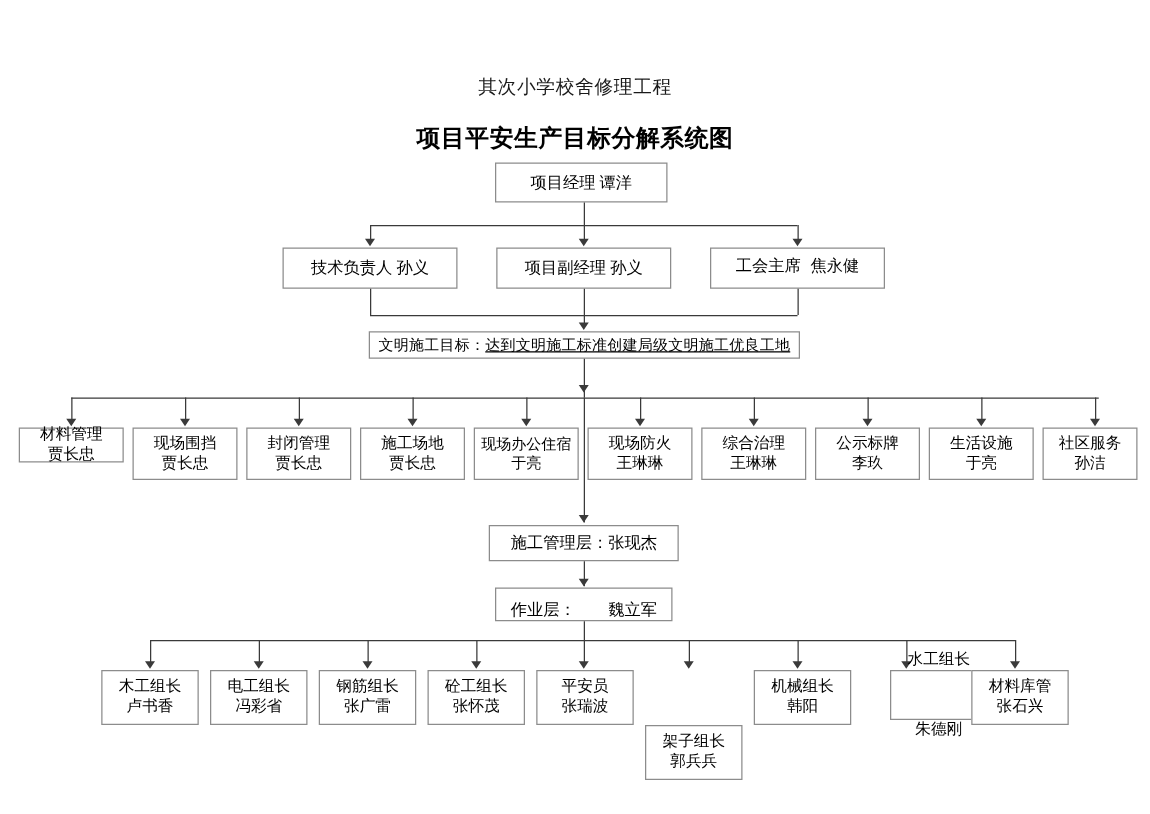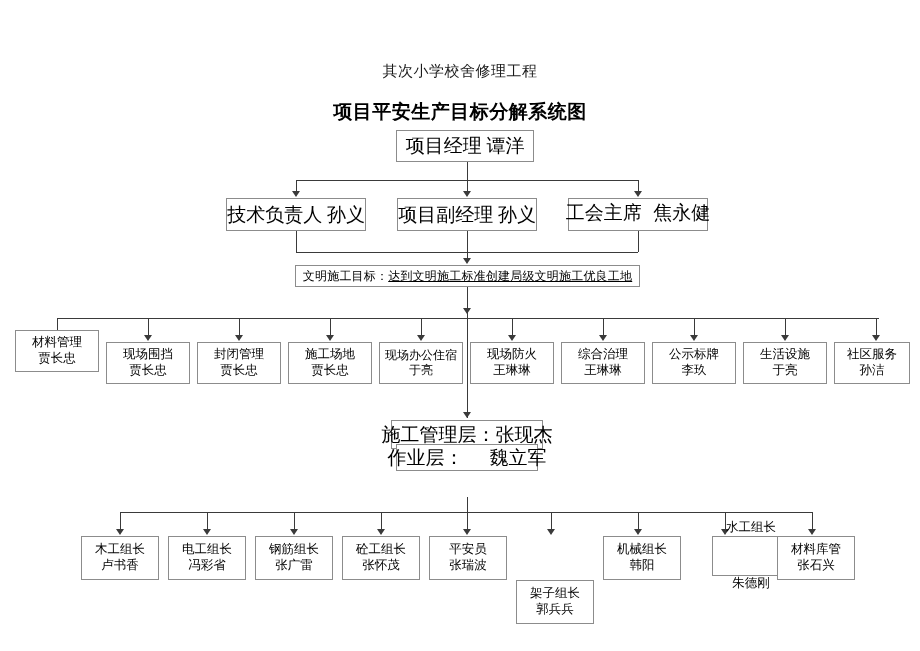--- a/index.html
+++ b/index.html
@@ -60,21 +60,21 @@
     align-items: center;
     justify-content: center;
     text-align: center;
     line-height: 1.25;
   }
   .node .l1, .node .l2 {
     display: block;
     white-space: nowrap;
   }
 
-  .node.single { font-size: 19px; }
+  .node.single { font-size: 13px; }
   .node.two    { font-size: 12.5px; }
   .node.banner { font-size: 12px; }
   .node.small  { font-size: 12px; }
 
   .banner .l1 { letter-spacing: 0.2px; }
   .banner .underline { text-decoration: underline; }
 
   
   .vline {
     position: absolute;
@@ -94,21 +94,21 @@
     border-right: 4px solid transparent;
     border-top: 6px solid #3a3a3a;
   }
   .spacer2 { display: inline-block; width: 26px; }
 </style>
 </head>
 <body>
 
 <div id="canvas">
 
-  <div class="subtitle" style="top:62px;">其次小学校舍修理工程</div>
+  <div class="subtitle" style="top:62px;font-family:Liberation Mono, monospace;">其次小学校舍修理工程</div>
   <div class="maintitle" style="top:100px;">项目平安生产目标分解系统图</div>
 
   <div class="node single" style="left:396px; top:130px; width:138px; height:32px;">
     <span class="l1">项目经理  谭洋</span>
   </div>
 
   <div class="vline" style="left:467px; top:162px; height:18px;"></div>
   <div class="hline" style="left:296px; top:180px; width:342px;"></div>
   <div class="vline" style="left:296px; top:180px; height:13px;"></div>
   <div class="arrow" style="left:292px; top:191px;"></div>
@@ -159,21 +159,21 @@
   <div class="arrow" style="left:508px; top:335px;"></div>
   <div class="vline" style="left:603px; top:318px; height:21px;"></div>
   <div class="arrow" style="left:599px; top:335px;"></div>
   <div class="vline" style="left:694px; top:318px; height:21px;"></div>
   <div class="arrow" style="left:690px; top:335px;"></div>
   <div class="vline" style="left:785px; top:318px; height:21px;"></div>
   <div class="arrow" style="left:781px; top:335px;"></div>
   <div class="vline" style="left:876px; top:318px; height:21px;"></div>
   <div class="arrow" style="left:872px; top:335px;"></div>
 
-  <div class="node two" style="left:15px;  top:330px; width:84px; height:42px;">
+  <div class="node two" style="left:15px;  top:342px; width:84px; height:28px;">
     <span class="l1">材料管理</span>
     <span class="l2">贾长忠</span>
   </div>
   <div class="node two" style="left:106px; top:342px; width:84px; height:42px;">
     <span class="l1">现场围挡</span>
     <span class="l2">贾长忠</span>
   </div>
   <div class="node two" style="left:197px; top:342px; width:84px; height:42px;">
     <span class="l1">封闭管理</span>
     <span class="l2">贾长忠</span>
@@ -207,21 +207,21 @@
     <span class="l2">孙洁</span>
   </div>
 
   <div class="node single" style="left:391px; top:420px; width:152px; height:29px;">
     <span class="l1">施工管理层：张现杰</span>
   </div>
 
   <div class="vline" style="left:467px; top:449px; height:20px;"></div>
   <div class="arrow" style="left:463px; top:463px;"></div>
 
-  <div class="node single" style="left:396px; top:444px; width:142px; height:27px;">
+  <div class="node single" style="left:396px; top:470px; width:142px; height:27px;justify-content:flex-end;">
     <span class="l1"><span>作业层：</span><span class="spacer2"></span><span>魏立军</span></span>
   </div>
 
   <div class="vline" style="left:467px; top:497px; height:15px;"></div>
   <div class="hline" style="left:120px; top:512px; width:692px;"></div>
   <div class="vline" style="left:467px; top:512px; height:21px;"></div>
   <div class="arrow" style="left:463px; top:529px;"></div>
 
   <div class="vline" style="left:120px; top:512px; height:21px;"></div>
   <div class="arrow" style="left:116px; top:529px;"></div>

